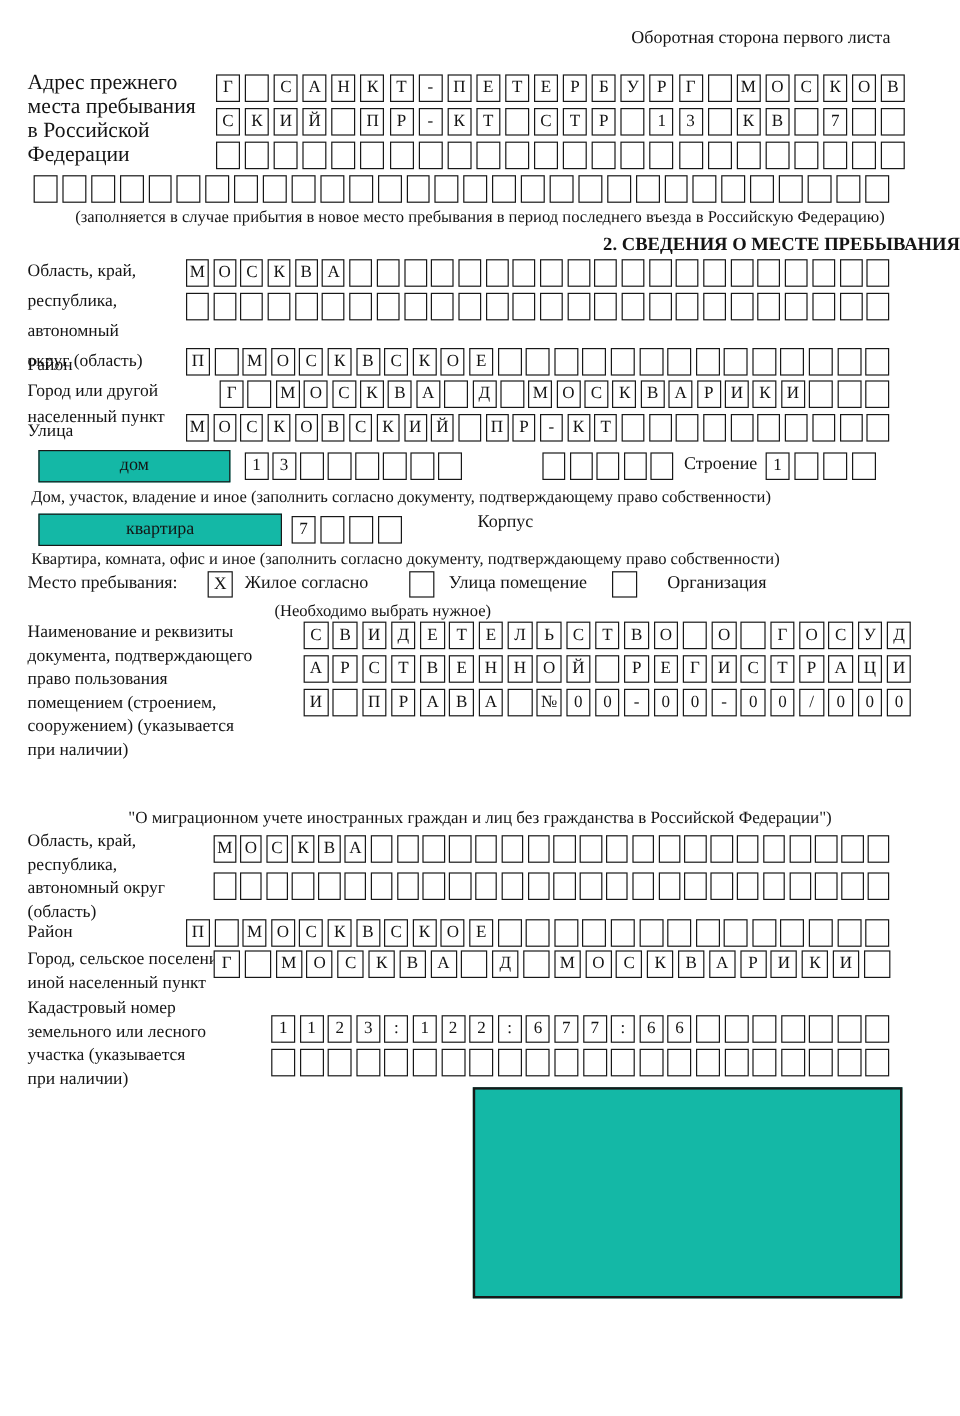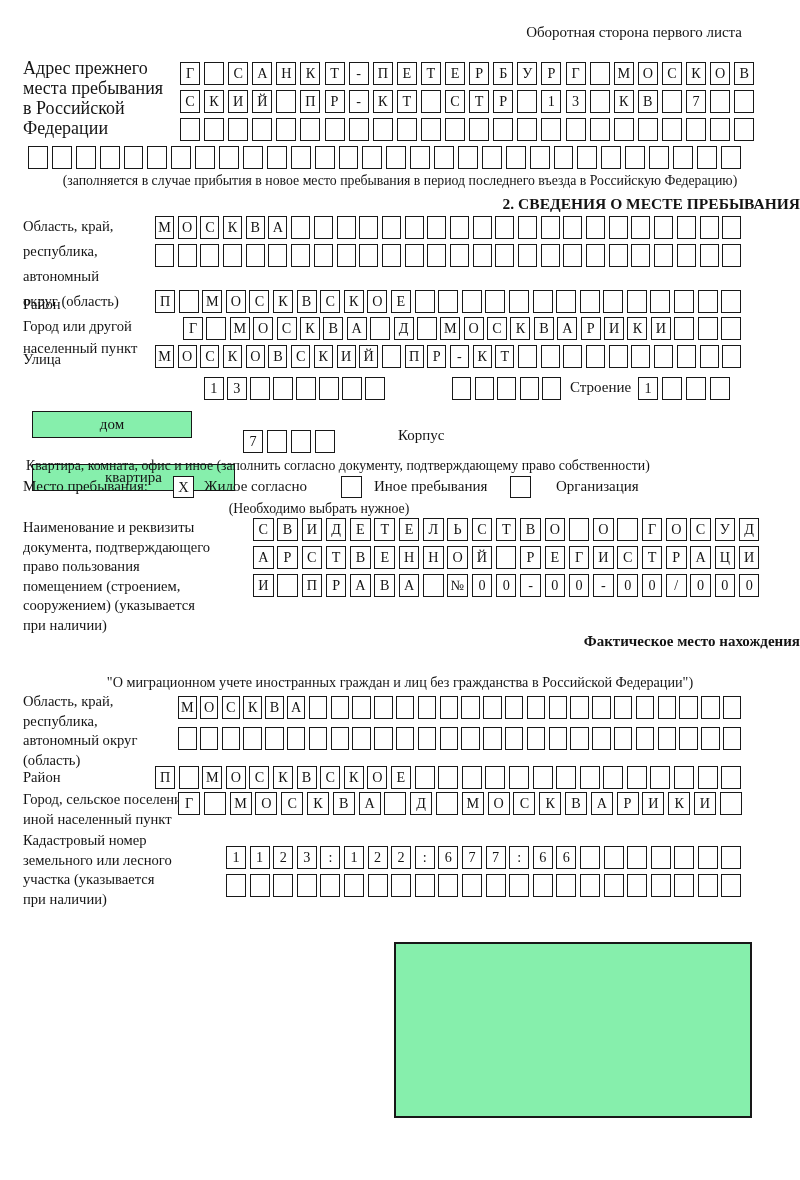--- a/index.html
+++ b/index.html
@@ -5,21 +5,21 @@
   html,body{margin:0;padding:0;background:#fff;}
   .page{position:relative;width:800px;height:1180px;background:#ffffff;
         font-family:"Liberation Serif",serif;color:#141414;overflow:hidden;}
   .lbl{position:absolute;font-size:18px;line-height:20px;white-space:pre-line;}
   .lbl2{position:absolute;font-size:14.6px;line-height:25px;white-space:pre-line;}
   .lbl3{position:absolute;font-size:14.6px;line-height:19.5px;white-space:pre-line;}
   .cellrow{position:absolute;display:flex;gap:var(--g,4px);}
   .cell{width:var(--w,20px);height:23px;border:1.6px solid #181818;box-sizing:border-box;
         display:flex;align-items:center;justify-content:center;font-size:14.2px;background:#fff;flex:none;}
   .wbox{position:absolute;border:1.7px solid #181818;box-sizing:border-box;
-        display:flex;align-items:center;justify-content:center;font-size:15px;background:#86efac;margin-top:36px;}
+        display:flex;align-items:center;justify-content:center;font-size:15px;background:#14b8a6;}
   .cbox{position:absolute;width:21px;height:22px;border:1.7px solid #181818;box-sizing:border-box;
         display:flex;align-items:center;justify-content:center;font-size:14.5px;background:#fff;}
   .title{position:absolute;left:0;width:100%;text-align:right;font-weight:bold;font-size:15.5px;}
   .cnote{position:absolute;left:0;width:100%;text-align:center;font-size:13.8px;}
   .note{position:absolute;font-size:13.8px;}
   .hdrnote{position:absolute;font-size:15px;}
   .inline-lbl{position:absolute;font-size:15px;}
   .stamp-cap{position:absolute;font-size:14.4px;line-height:19px;text-align:center;white-space:pre-line;}
 </style>
 </head>
@@ -315,35 +315,36 @@
       <span class="cell"></span>
       <span class="cell"></span>
     </div>
   <div class="inline-lbl" style="left:570px;top:379px;">Строение</div>
   <div class="cellrow" style="left:638px;top:377px;--w:20px;--g:4px;">
       <span class="cell">1</span>
       <span class="cell"></span>
       <span class="cell"></span>
       <span class="cell"></span>
     </div>
+  <div class="note" style="left:26px;top:406px;">Дом, участок, владение и иное (заполнить согласно документу, подтверждающему право собственности)</div>
 
   <div class="wbox" style="left:32px;top:428px;width:203px;height:27px;">квартира</div>
   <div class="cellrow" style="left:243px;top:430px;--w:20px;--g:4px;">
       <span class="cell">7</span>
       <span class="cell"></span>
       <span class="cell"></span>
       <span class="cell"></span>
     </div>
   <div class="note" style="left:26px;top:458px;">Квартира, комната, офис и иное (заполнить согласно документу, подтверждающему право собственности)</div>
 
   <div class="inline-lbl" style="left:23px;top:478px;">Место пребывания:</div>
   <div class="cbox" style="left:173px;top:476px;">X</div>
   <div class="inline-lbl" style="left:204px;top:478px;">Жилое согласно</div>
   <div class="cbox" style="left:341px;top:476px;"></div>
-  <div class="inline-lbl" style="left:374px;top:478px;">Иное пребывания</div>
+  <div class="inline-lbl" style="left:374px;top:478px;">Улица помещение</div>
   <div class="cbox" style="left:510px;top:476px;"></div>
   <div class="inline-lbl" style="left:556px;top:478px;">Организация</div>
   <div class="note" style="left:204px;top:501px;width:230px;text-align:center;">(Необходимо выбрать нужное)</div>
 
   <div class="lbl3" style="left:23px;top:518px;">Наименование и реквизиты
 документа, подтверждающего
 право пользования
 помещением (строением,
 сооружением) (указывается
 при наличии)</div>
@@ -410,21 +411,20 @@
       <span class="cell">0</span>
       <span class="cell">-</span>
       <span class="cell">0</span>
       <span class="cell">0</span>
       <span class="cell">/</span>
       <span class="cell">0</span>
       <span class="cell">0</span>
       <span class="cell">0</span>
     </div>
 
-  <div class="title" style="top:633px;font-size:15px;">Фактическое место нахождения</div>
   <div class="cnote" style="top:674px;font-size:14.2px;">"О миграционном учете иностранных граждан и лиц без гражданства в Российской Федерации")</div>
 
   <div class="lbl3" style="left:23px;top:692px;">Область, край,
 республика,
 автономный округ
 (область)</div>
   <div class="cellrow" style="left:178px;top:696px;--w:18.5px;--g:3.3px;">
       <span class="cell">М</span>
       <span class="cell">О</span>
       <span class="cell">С</span>

